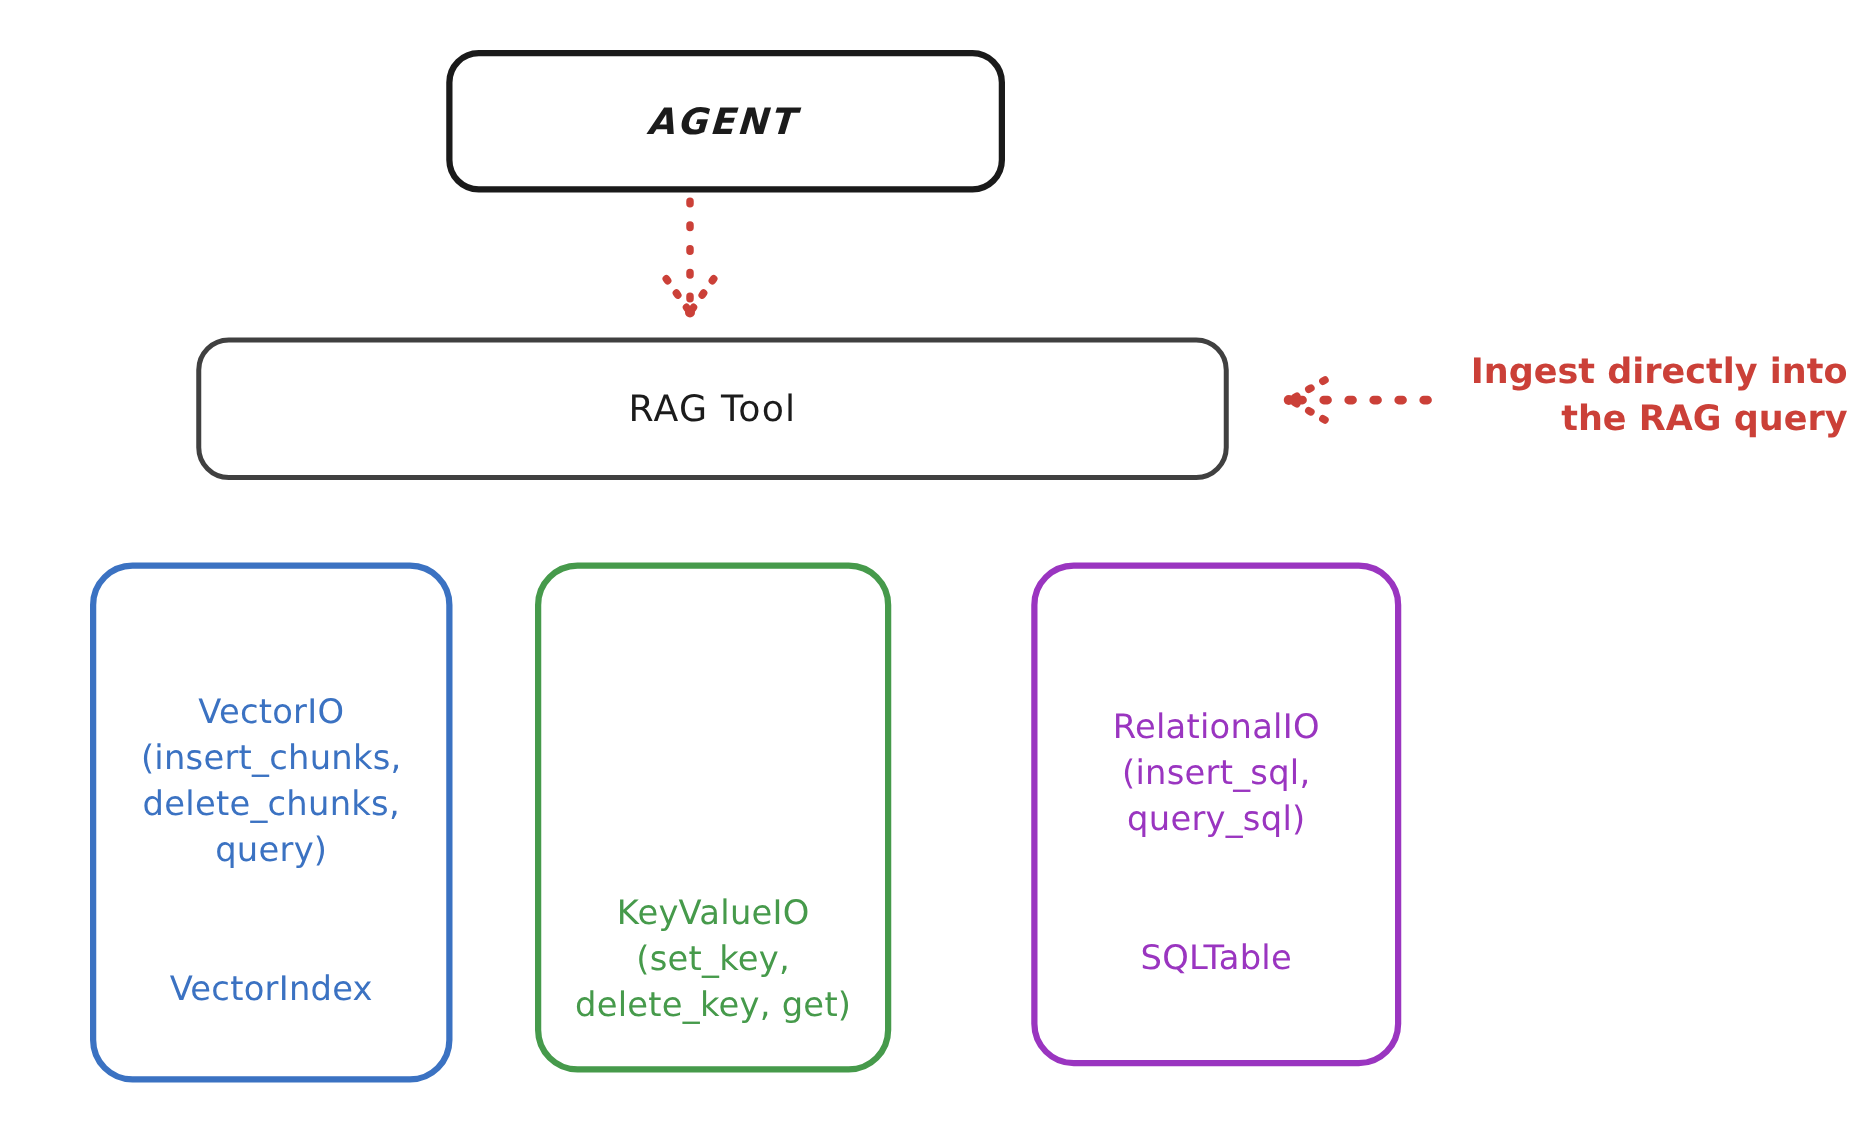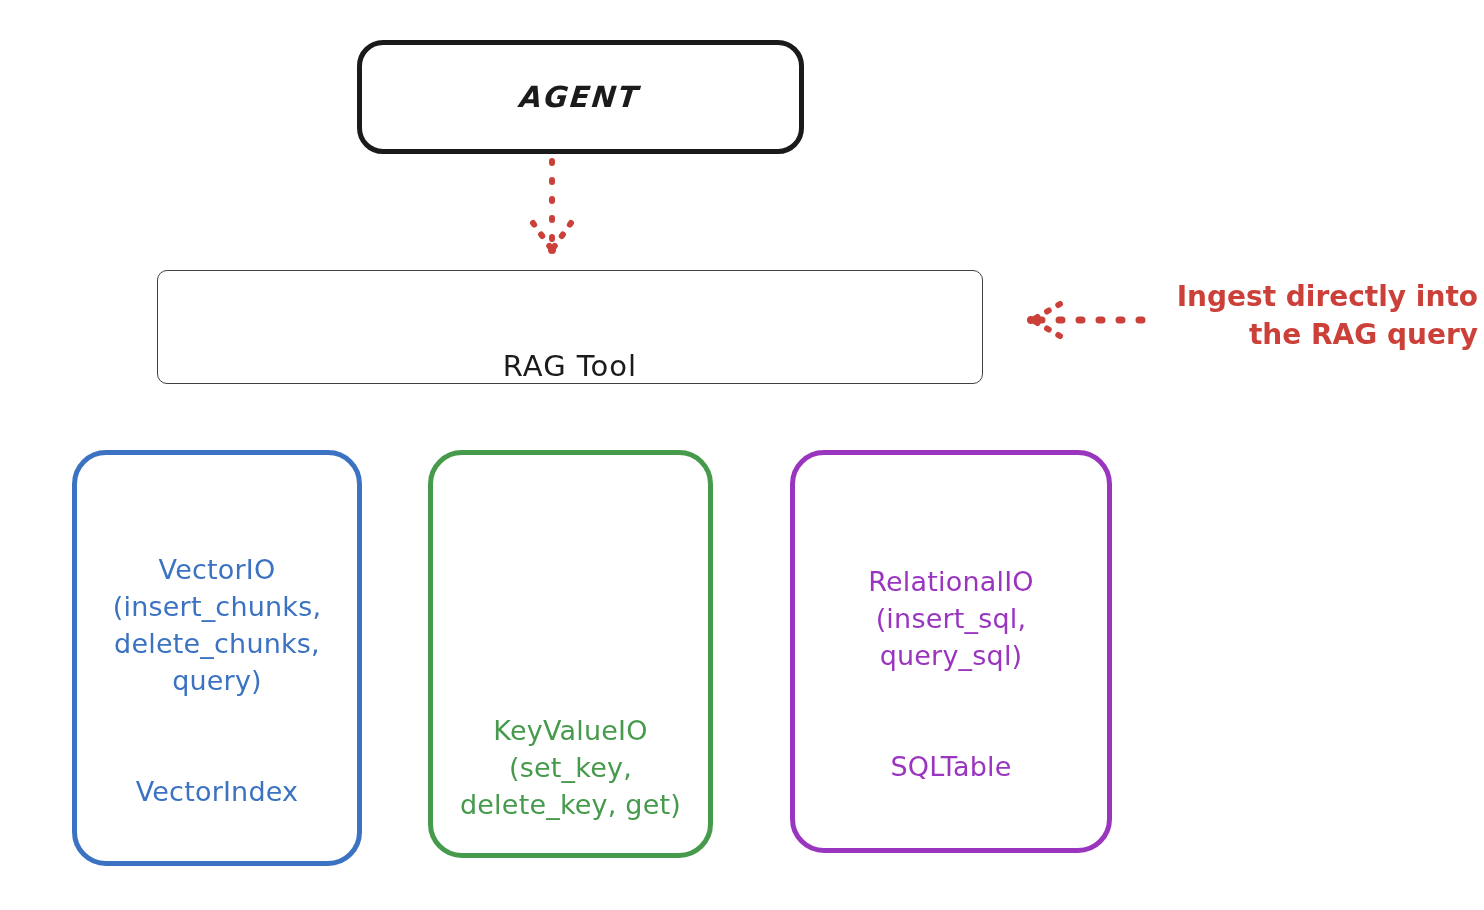--- a/index.html
+++ b/index.html
@@ -47,23 +47,22 @@
     color: #1b1b1b;
     transform: skewX(-6deg);
   }
 
   
   #ragtool-node {
     left: 157px;
     top: 270px;
     width: 826px;
     height: 114px;
-    border: 1px solid #404040;
-    border-radius: 10px;
-    justify-content: flex-end;
+    border: 4px solid #404040;
+    border-radius: 26px;
   }
   #ragtool-node .node-title {
     font-family: "DejaVu Sans", sans-serif;
     font-size: 29px;
     font-weight: 500;
     letter-spacing: 1px;
     color: #1b1b1b;
   }
 
   
@@ -96,23 +95,23 @@
     left: 428px;
     top: 450px;
     width: 285px;
     height: 408px;
     border-color: #469a4b;
     justify-content: flex-end;
   }
   #keyvalueio-node .io-block { color: #469a4b; }
 
   #relationalio-node {
-    left: 790px;
+    left: 825px;
     top: 450px;
-    width: 322px;
+    width: 296px;
     height: 403px;
     border-color: #9a35c0;
   }
   #relationalio-node .io-block { color: #9a35c0; }
 
   
   #ingest-annotation {
     position: absolute;
     left: 1148px;
     top: 278px;

